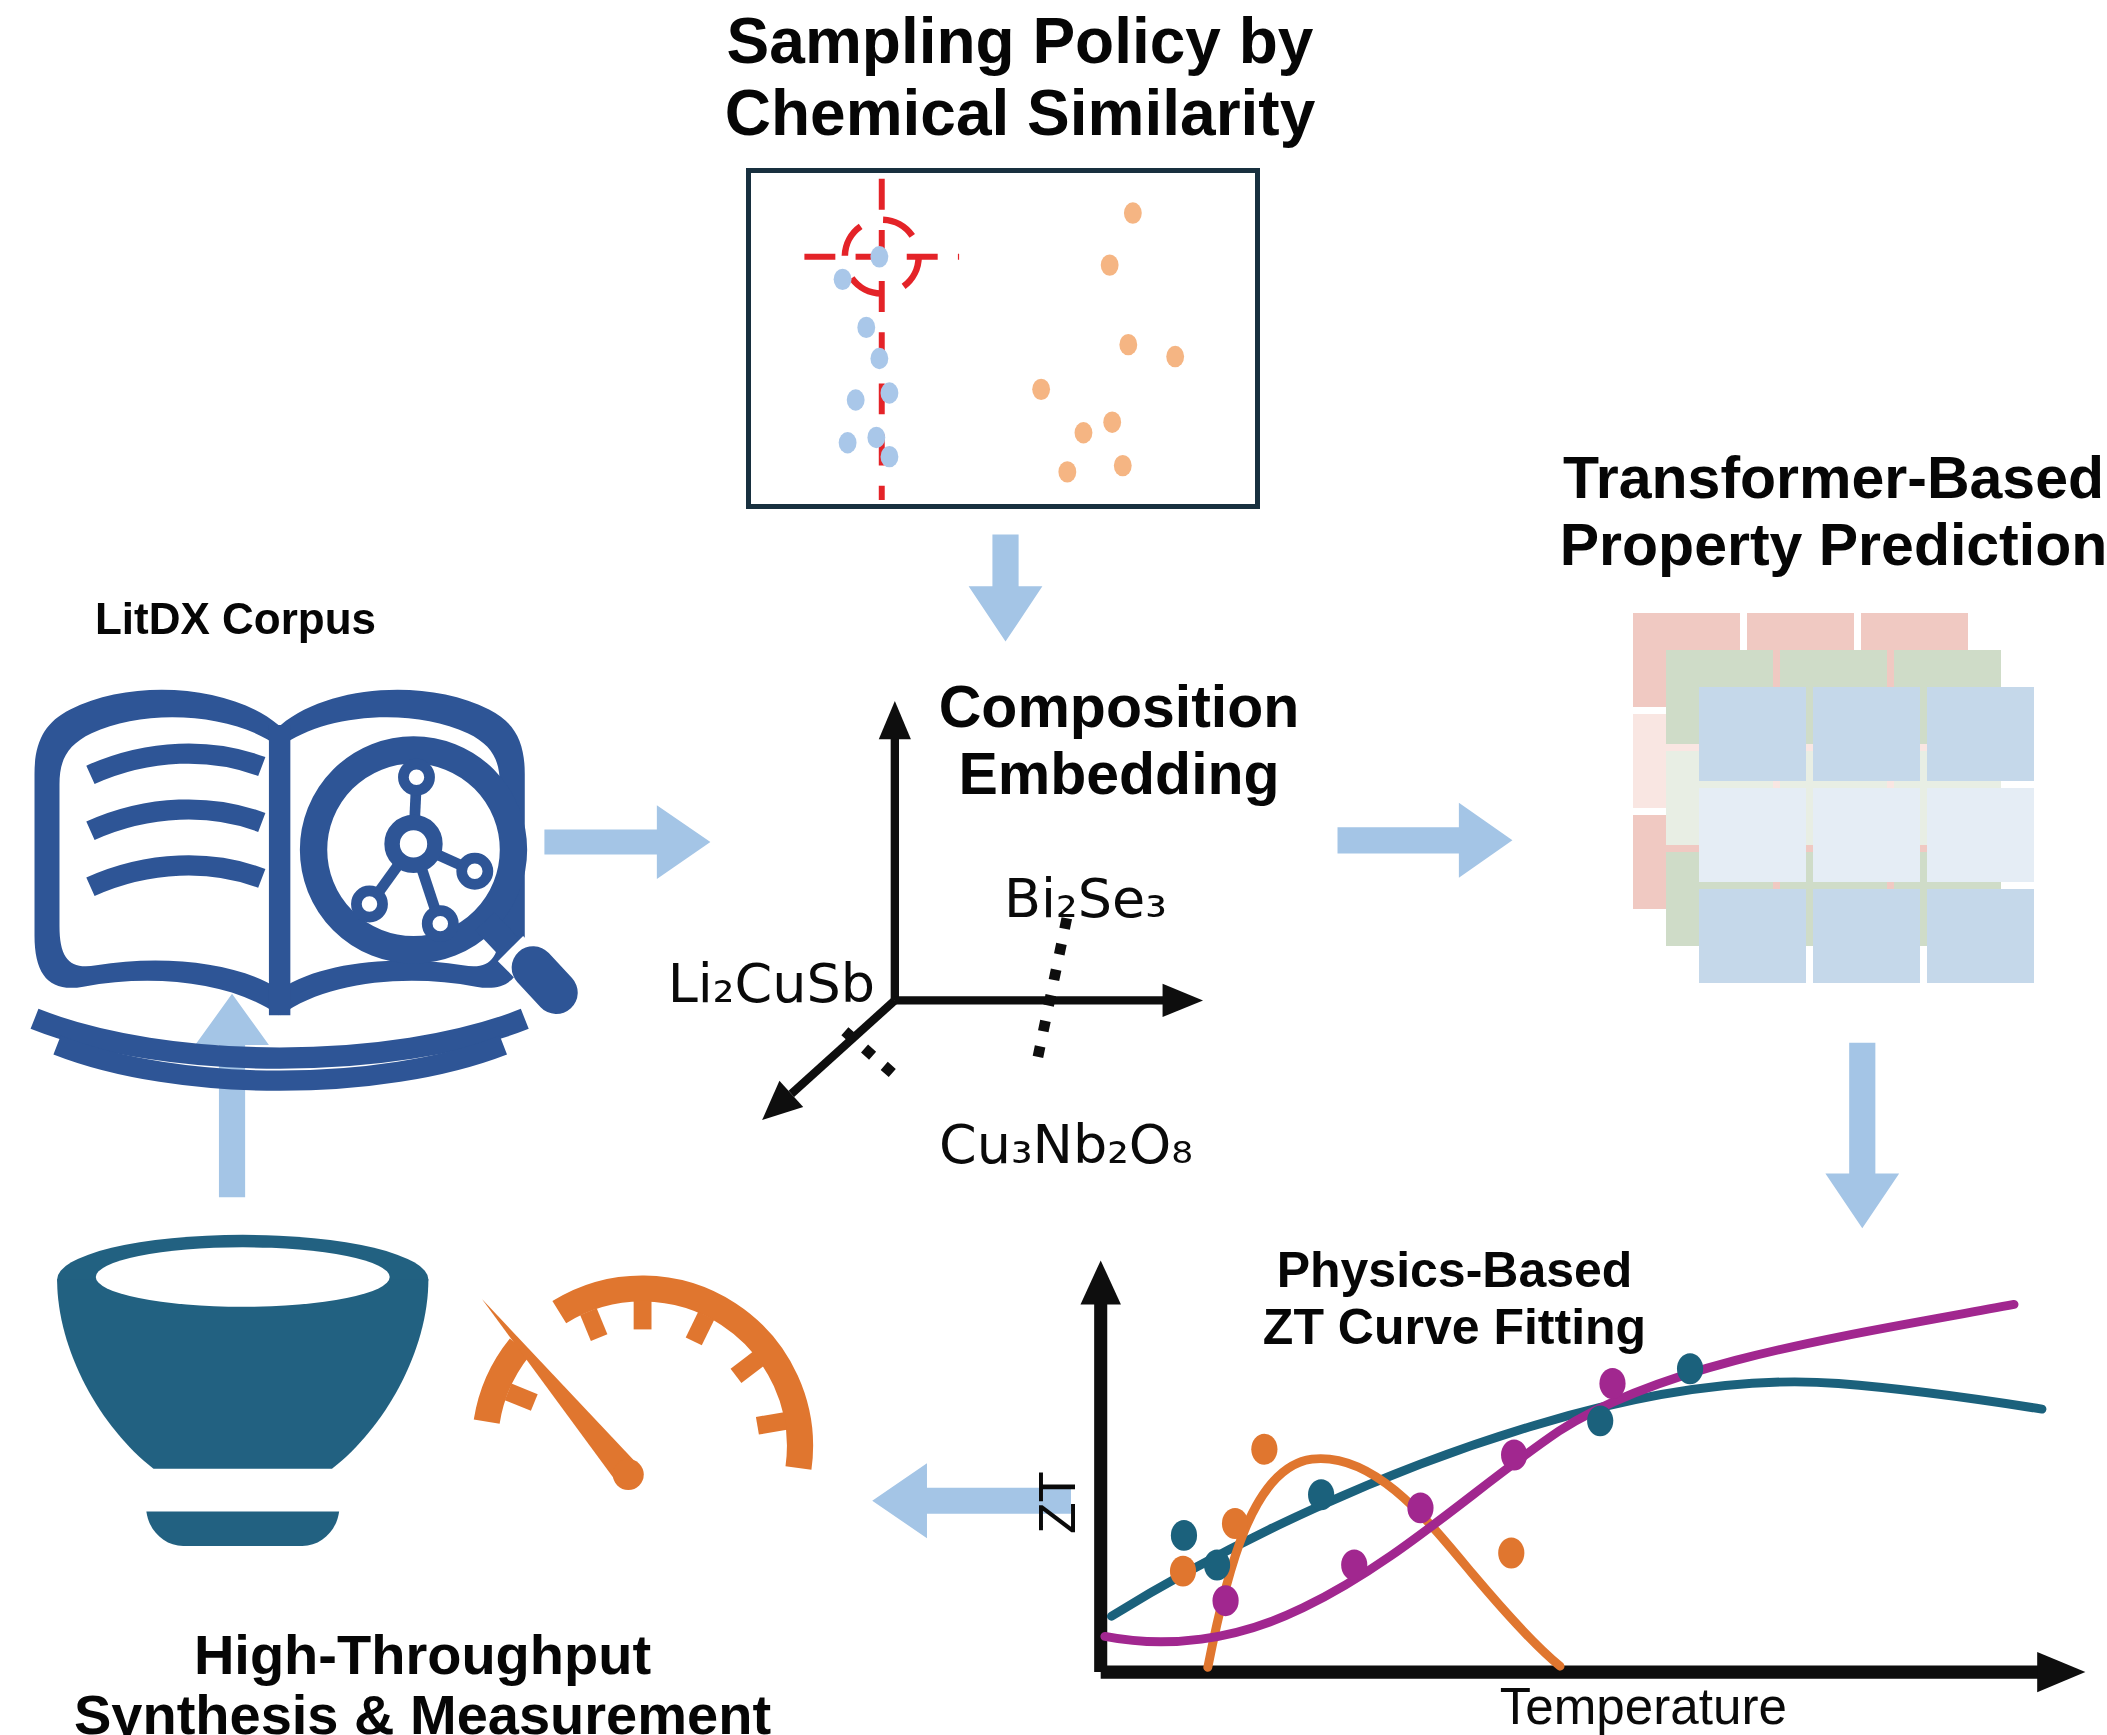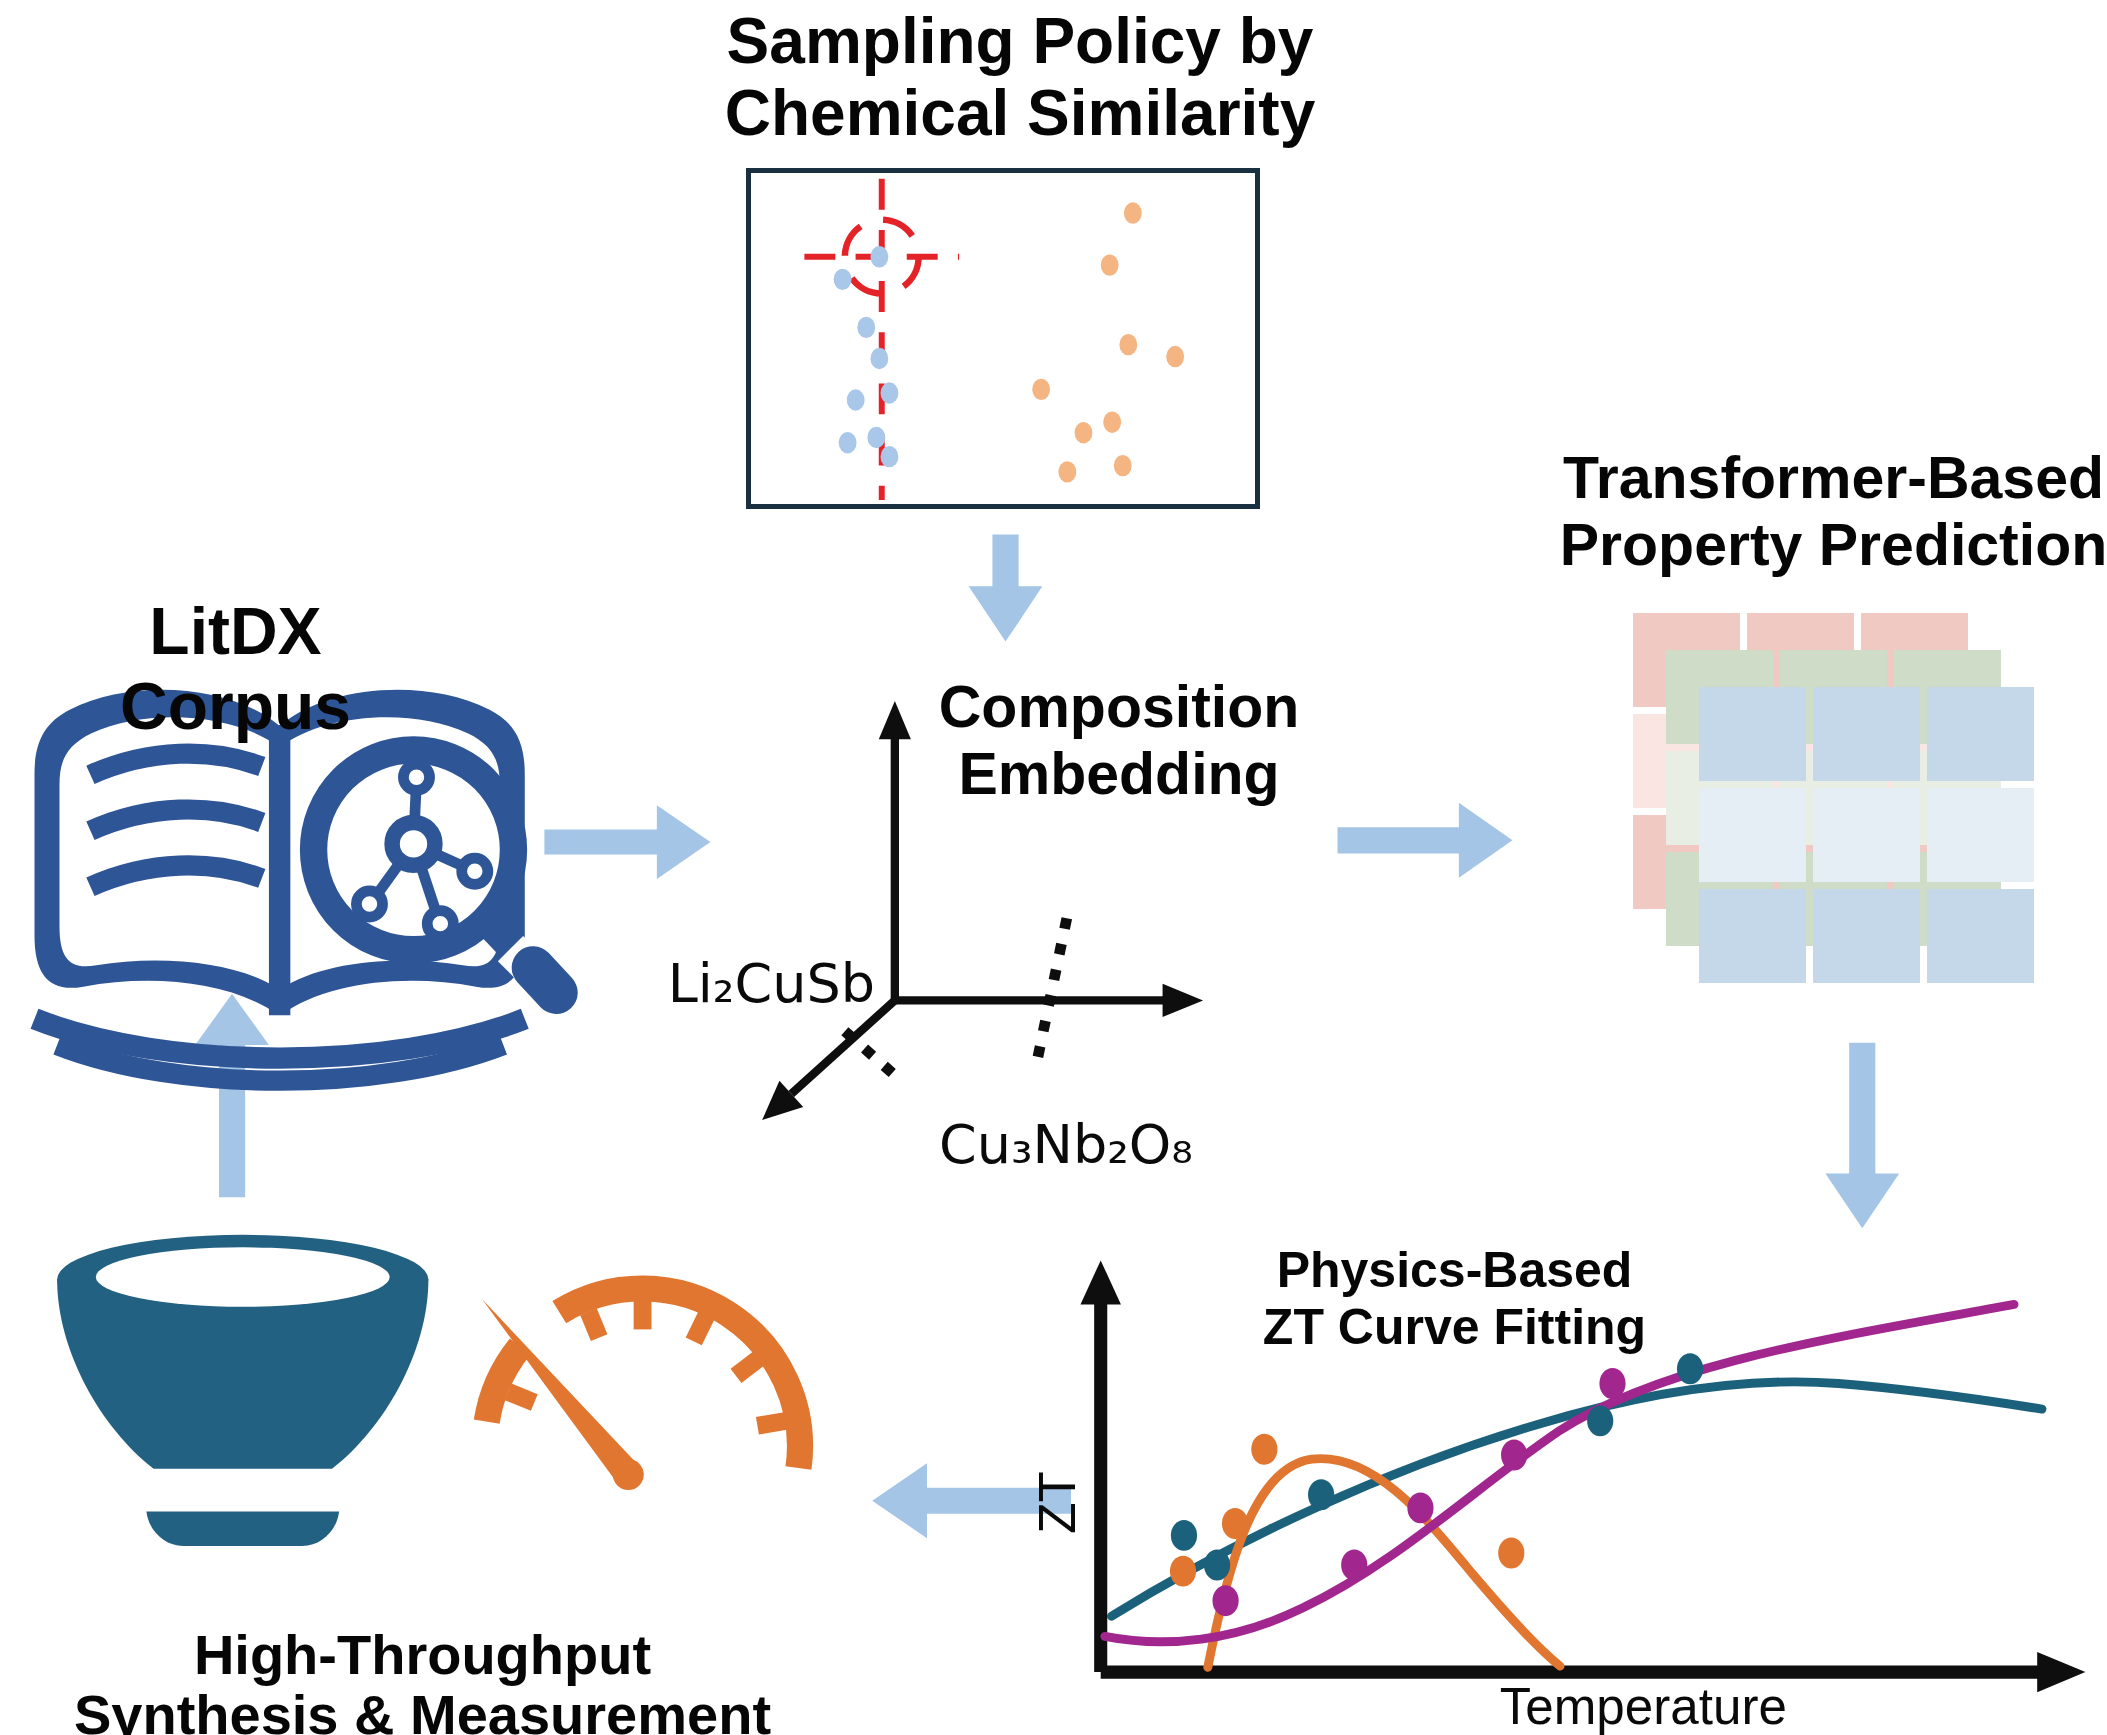--- a/index.html
+++ b/index.html
@@ -227,33 +227,34 @@
           <ellipse cx="2387.42" cy="2534" rx="22" ry="26" fill="#a1278f"></ellipse>
           <ellipse cx="2544.83" cy="2444.99" rx="22" ry="26" fill="#a1278f"></ellipse>
           <ellipse cx="2710.19" cy="2324.93" rx="22" ry="26" fill="#a1278f"></ellipse>
         </g>
     </g>
   </svg>
 
   <div class="title" style="left:681px;top:4.8px;width:678px;font-size:64px;">Sampling Policy by
 Chemical Similarity</div>
 
-  <div class="title" style="left:42px;top:594px;width:387px;font-size:66px;">LitDX Corpus</div>
+  <div class="title" style="left:42px;top:594px;width:387px;font-size:44px;">LitDX Corpus</div>
 
   <div class="title" style="left:911px;top:674px;width:416px;font-size:59px;">Composition
 Embedding</div>
 
   <div class="title" style="left:1542px;top:445px;width:583px;font-size:59px;">Transformer-Based
 Property Prediction</div>
 
   <div class="title" style="left:1160px;top:1242px;width:589px;font-size:50px;">Physics-Based
 ZT Curve Fitting</div>
 
   <div class="title" style="left:18px;top:1625px;width:809px;font-size:56px;line-height:1.08;">High-Throughput
 Synthesis &amp; Measurement</div>
 
   <div class="formula" style="left:643px;top:952px;width:232px;text-align:right;">Li₂CuSb</div>
 
+  <div class="formula" style="left:1004px;top:867px;width:238px;text-align:left;">Bi₂Se₃</div>
 
   <div class="formula" style="left:929px;top:1113px;width:274px;text-align:center;">Cu₃Nb₂O₈</div>
 
 </div>
 
 
 </body></html>

